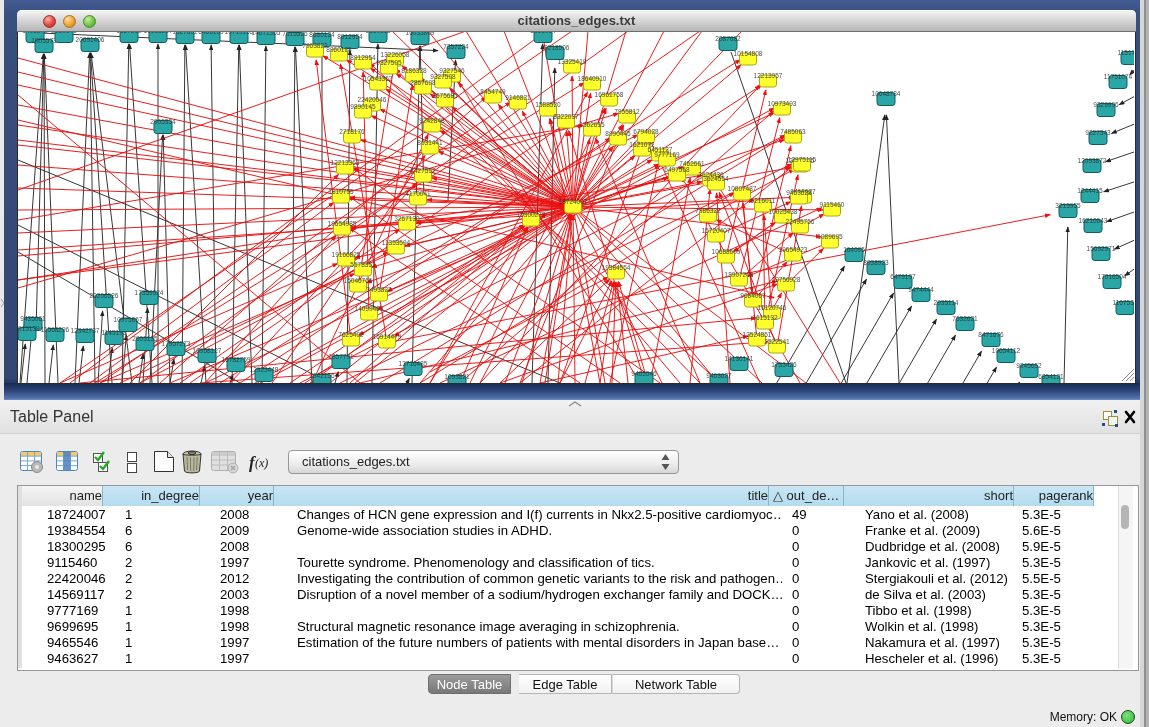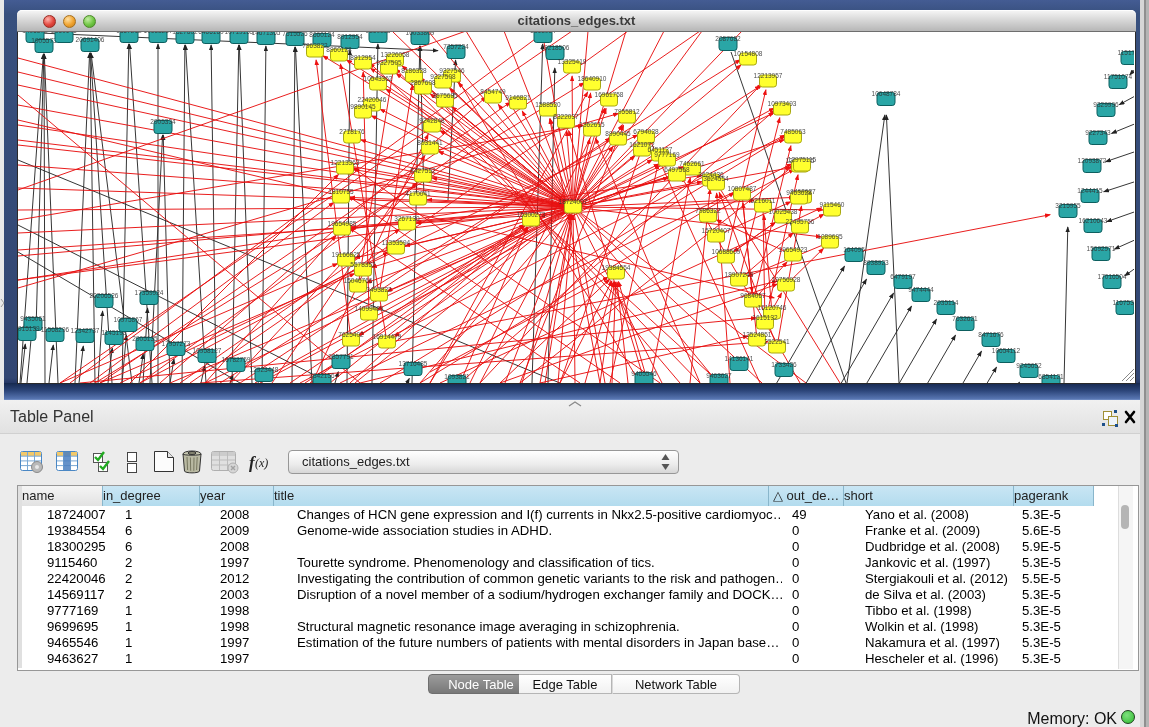--- a/index.html
+++ b/index.html
@@ -21,28 +21,28 @@
 #panel{left:0;top:400px;width:1140px;height:327px;background:#ececec}
 #phead{left:0;top:400px;width:1140px;height:33px;background:linear-gradient(180deg,#f1f1f1,#e1e1e1);border-bottom:1px solid #d0d0d0}
 #phead .lbl{position:absolute;left:10px;top:8px;font-size:16px;color:#333}
 
 #combo{left:288px;top:450px;width:389px;height:22px;border:1px solid #979797;border-radius:4px;
  background:linear-gradient(180deg,#fff,#ececec 60%,#d6d6d6);font-size:13px;color:#222}
 #combo span{position:absolute;left:13px;top:3px}
 
 #tbl{left:17px;top:485px;width:1120px;height:184px;background:#fff;border:1px solid #979797;border-right:1px solid #979797}
 .hd{position:absolute;top:486px;height:20px;background:linear-gradient(180deg,#c9e6f4,#b3dcee);border-right:1px solid #89b6cb;
- font-size:13px;color:#222;text-align:left;line-height:20px}
+ font-size:13px;color:#222;text-align:right;line-height:20px}
 .row{position:absolute;left:17px;width:1120px;height:16px;font-size:13.2px;color:#000}
 .row span{position:absolute;top:1px;white-space:nowrap}
 .row span:nth-child(4){max-width:485px;overflow:hidden}
 
 .seg{position:absolute;top:674px;height:20px;font-size:13px;text-align:center;line-height:20px;box-sizing:border-box}
 
-#mem{right:32px;top:710px;font-size:16px;color:#111}
+#mem{right:32px;top:710px;font-size:12px;color:#111}
 #memdot{left:1121px;top:710px;width:12px;height:12px;border-radius:50%;background:radial-gradient(circle at 40% 35%,#7fe07f,#2ebb2e);border:1px solid #1d401d}
 </style></head><body>
 <div id="desk" class="abs"></div>
 <div id="dband" class="abs"></div>
 <div id="canvas" class="abs"></div>
 <div id="gwrap" class="abs">
     <svg width="1116" height="352" viewBox="18 31 1116 352" style="position:absolute;left:0;top:0">
       <defs>
         <marker id="ar" viewBox="0 0 8 6" refX="7" refY="3" markerWidth="6.4" markerHeight="4.8" orient="auto">
           <path d="M0,0L8,3L0,6z" fill="#e11"></path>
@@ -784,21 +784,21 @@
 <div class="row" style="top:650px">
     <span style="left:30px">9463627</span>
     <span style="left:108px">1</span>
     <span style="left:203px">1997</span>
     <span style="left:775px">0</span>
     <span style="left:848px">Hescheler et al. (1996)</span>
     <span style="left:1005px">5.3E-5</span>
   </div>
 <div class="abs" style="left:1118px;top:486px;width:14px;height:183px;background:#f5f5f5;border-left:1px solid #ddd"></div>
 <div class="abs" style="left:1121px;top:505px;width:8px;height:24px;border-radius:4px;background:#b5b5b5"></div>
-<div class="seg" style="left:428px;width:106px;background:linear-gradient(180deg,#9c9c9c,#787878);color:#fff;border:1px solid #6e6e6e;border-radius:4px 0 0 4px">Node Table</div>
+<div class="seg" style="left:428px;width:83px;background:linear-gradient(180deg,#9c9c9c,#787878);color:#fff;border:1px solid #6e6e6e;border-radius:4px 0 0 4px">Node Table</div>
 <div class="seg" style="left:519px;width:93px;background:linear-gradient(180deg,#fff,#f1f1f1);color:#111;border:1px solid #b5b5b5;border-left:none">Edge Table</div>
 <div class="seg" style="left:612px;width:128px;background:linear-gradient(180deg,#fff,#f1f1f1);color:#111;border:1px solid #b5b5b5;border-left:1px solid #d8d8d8;border-radius:0 4px 4px 0">Network Table</div>
 <svg class="abs" style="left:568px;top:401px" width="14" height="6">
     <path d="M1,5 L7,1 L13,5" stroke="#8a8a8a" fill="none" stroke-width="1.3"></path>
   </svg>
 <svg class="abs" style="left:0px;top:297px" width="5" height="12">
     <path d="M1,2 L4,6 L1,10" stroke="#9a9a9a" fill="none"></path>
   </svg>
 <div id="mem" class="abs">Memory: OK</div>
 <div id="memdot" class="abs"></div>

